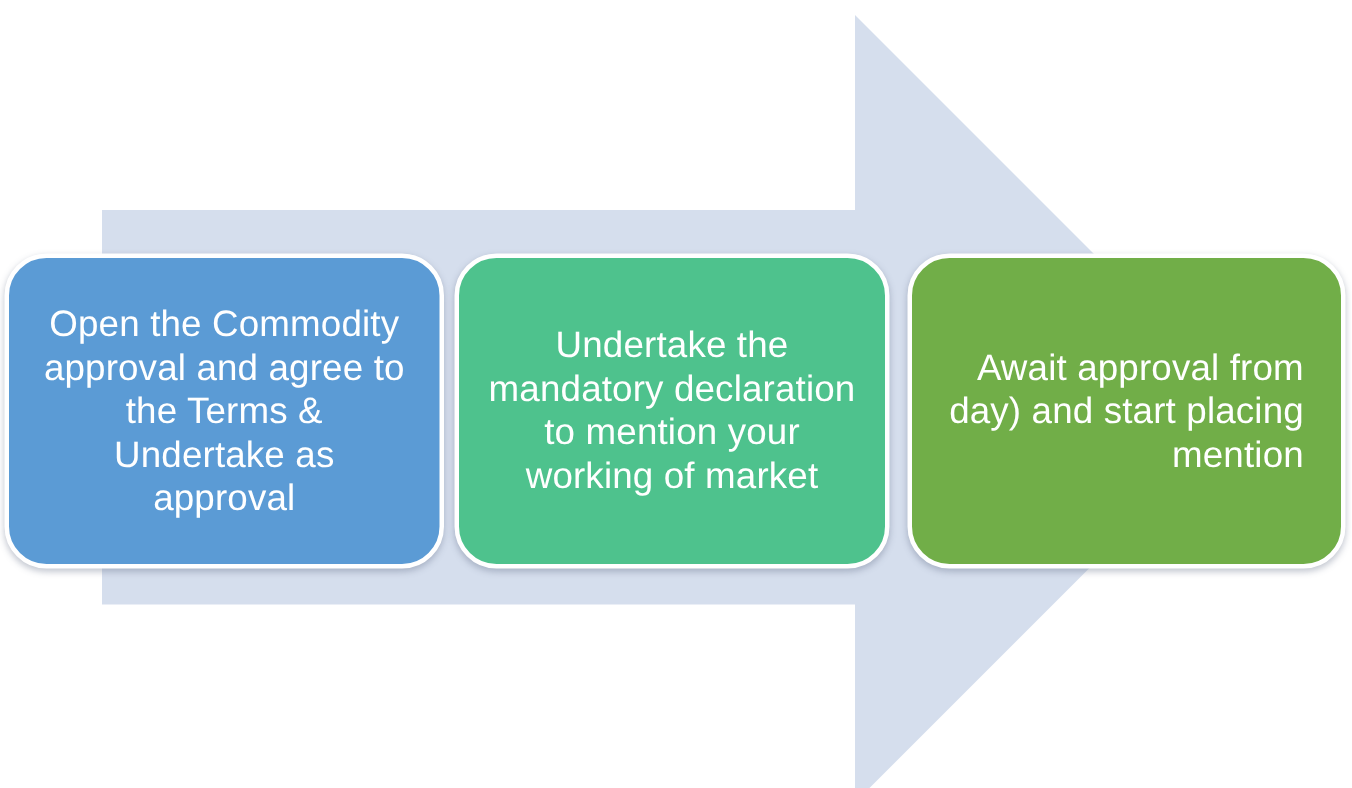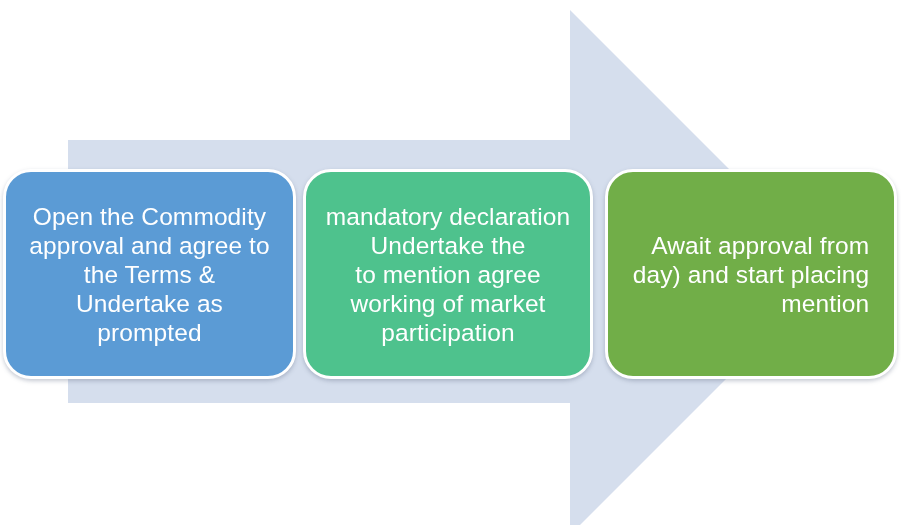--- a/index.html
+++ b/index.html
@@ -53,31 +53,30 @@
   <svg class="arrow-svg" viewBox="0 0 901 525" xmlns="http://www.w3.org/2000/svg">
     <polygon points="68,130 570,130 570,0 832.5,262.5 570,525 570,393 68,393" fill="#d5deed"></polygon>
   </svg>
 
   <div class="step step-1" style="background: rgb(91, 155, 213); border-color: rgb(255, 255, 255); color: rgb(255, 255, 255);">
     <div class="lines">
         <div class="line">Open the Commodity</div>
         <div class="line">approval and agree to</div>
         <div class="line">the Terms &amp;</div>
         <div class="line">Undertake as</div>
-        <div class="line">prompted</div>
+        <div class="line">approval</div>
       </div>
   </div>
 
   <div class="step step-2" style="background: rgb(78, 194, 141); border-color: rgb(255, 255, 255); color: rgb(255, 255, 255);">
     <div class="lines">
+        <div class="line">Undertake the</div>
         <div class="line">mandatory declaration</div>
-        <div class="line">Undertake the</div>
-        <div class="line">to mention agree</div>
+        <div class="line">to mention your</div>
         <div class="line">working of market</div>
-        <div class="line">participation</div>
       </div>
   </div>
 
   <div class="step step-3" style="background: rgb(113, 174, 72); border-color: rgb(255, 255, 255); color: rgb(255, 255, 255);">
     <div class="lines">
         <div class="line">Await approval from</div>
         <div class="line">day) and start placing</div>
         <div class="line">mention</div>
       </div>
   </div>

